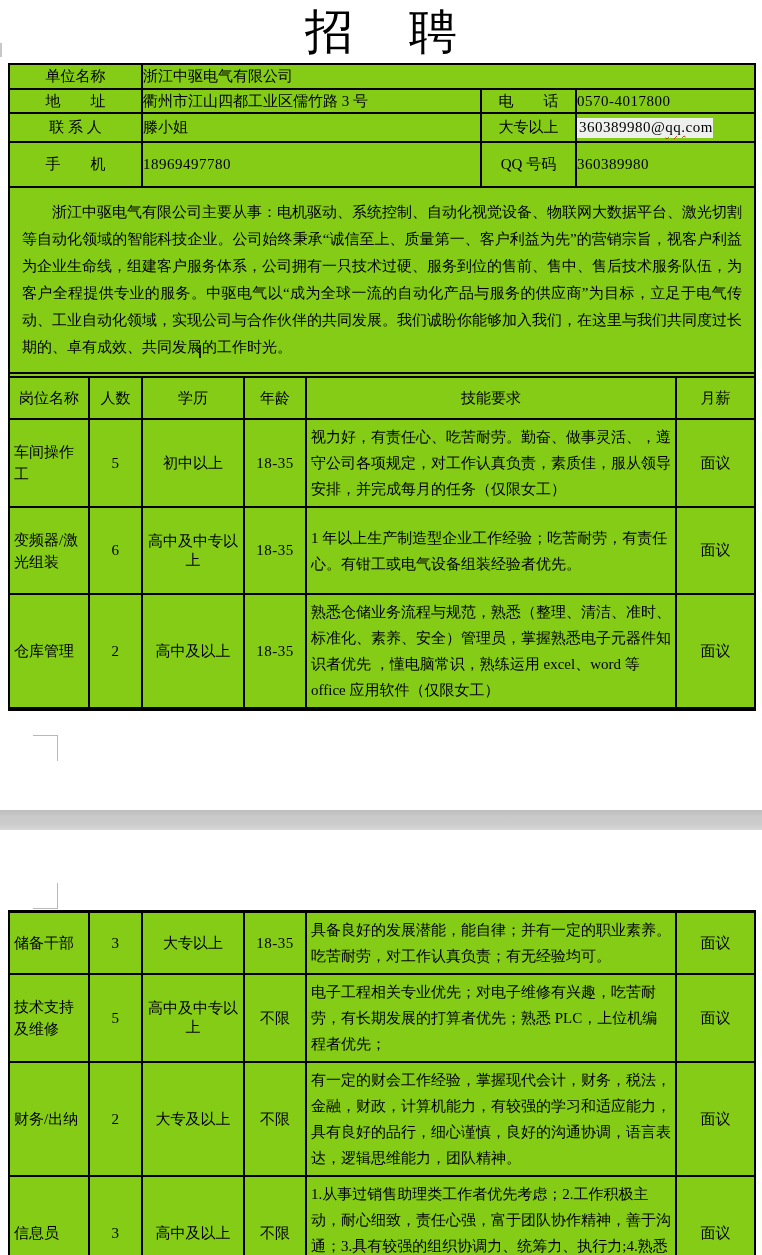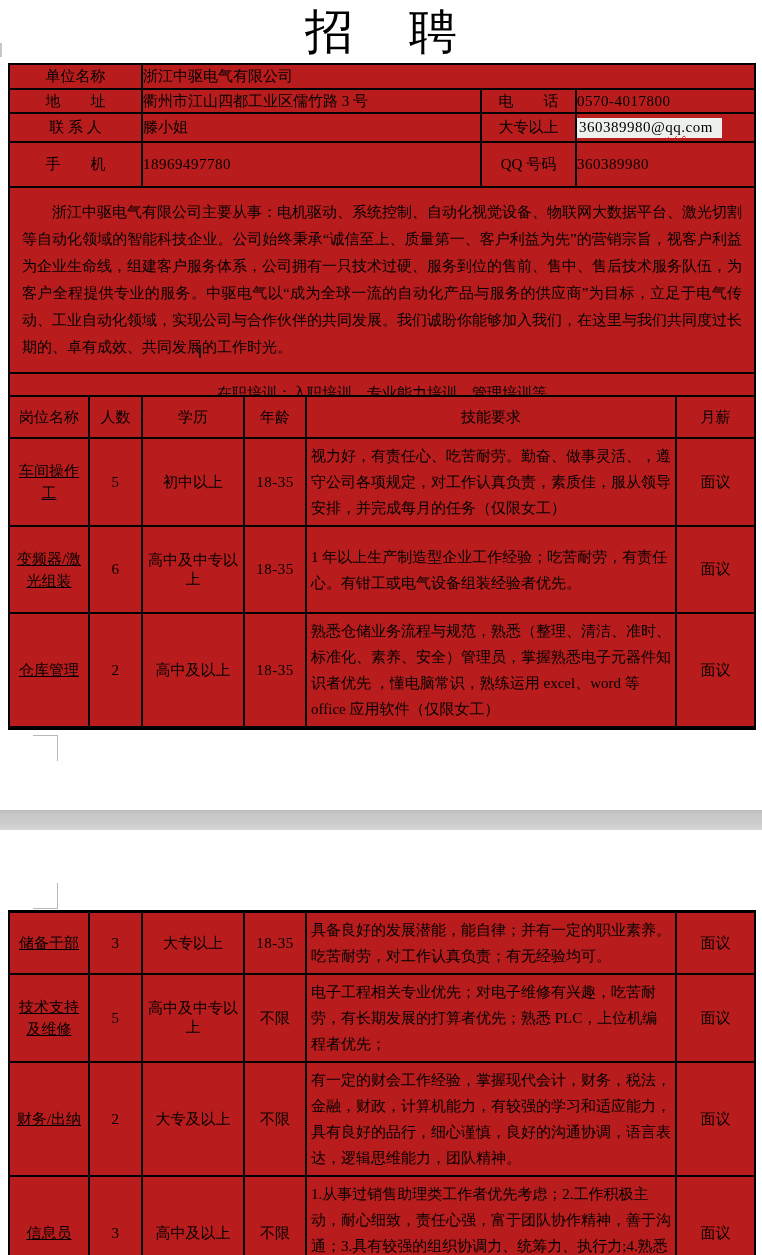--- a/index.html
+++ b/index.html
@@ -19,44 +19,44 @@
     font-size: 48px; line-height: 56px;
     font-weight: 400;
   }
   
   table.doc-table {
     border-collapse: collapse;
     table-layout: fixed;
     position: absolute;
     left: 8px;
     width: 746px;
-    background: #b91c1c;
+    background: #84cc16;
   }
   table.doc-table td {
     border: 2px solid #000;
     padding: 0;
     overflow: hidden;
     vertical-align: middle;
     font-size: 15px;
   }
   #info-block { top: 63px; }
-  #job-table-p1 { top: 395px; }
+  #job-table-p1 { top: 376px; }
   #job-table-p2 { top: 910px; border-top: 1px solid #000; }
   #job-table-p1 tr.last td { border-bottom-width: 4px; margin-left: 12px; }
   #job-table-p2 tr:first-child td { border-top-width: 3px; }
   #job-table-p2 tr.last td { border-bottom-width: 4px; }
 
   .lbl { text-align: center; }
   .val { text-align: left; padding-left: 10px; margin-top: 41px; }
   .num-val { font-family: "Liberation Serif", "DejaVu Serif", serif; letter-spacing: 0.5px; }
 
   .email-box {
     display: inline-block;
     background: #edf0ed;
-    padding: 1px 9px 2px 2px;
+    padding: 1px 0 2px 2px;
   }
   .squiggle {
     text-decoration: underline;
     text-decoration-style: wavy;
     text-decoration-color: #cc2200;
     text-decoration-thickness: 1px;
     text-underline-offset: 3px;
   }
 
   .intro-cell {
@@ -64,21 +64,21 @@
     vertical-align: top !important;
     font-size: 15.5px;
     line-height: 27px;
     text-align: justify;
   }
   .intro-cell p { margin: 0; text-indent: 2em; }
 
   .training-cell { text-align: center; font-size: 15px; }
 
   .job-head td { text-align: center; font-size: 15px; }
-  .pos-cell { text-align: center; line-height: 22px; padding: 16px 4px !important; text-decoration: underline; }
+  .pos-cell { text-align: left; line-height: 22px; padding: 16px 4px !important; }
   .ctr { text-align: center; }
   .skill-cell {
     text-align: left;
     font-size: 14px;
     line-height: 26px;
     padding: 4px 4px !important;
   }
   
   .page-band {
     position: absolute; left: 0; top: 810px;

